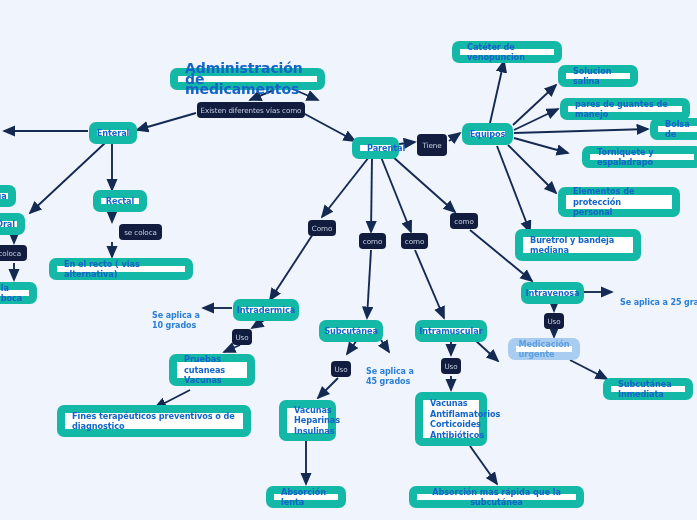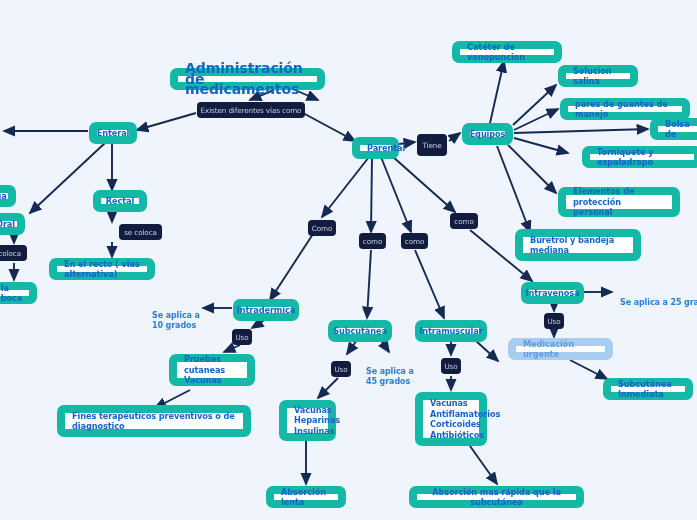--- a/index.html
+++ b/index.html
@@ -200,21 +200,21 @@
   </div>
 
   <div class="node" style="left:93px; top:190px; width:54px; height:20px; justify-content:center;text-align:right;">
     <span>Rectal</span>
   </div>
 
   <div class="label" style="left:91px; top:224px; width:43px; height:16px;margin-left:28px;">
     <span>se coloca</span>
   </div>
 
-  <div class="node" style="left:49px; top:258px; width:106px; height:20px; justify-content:center;">
+  <div class="node" style="left:49px; top:258px; width:144px; height:20px; justify-content:center;">
     <span>En el recto ( vias alternativa)</span>
   </div>
 
   <div class="node" style="left:352px; top:137px; width:47px; height:20px; justify-content:flex-start;">
     <span>Parental</span>
   </div>
 
   <div class="label" style="left:417px; top:134px; width:30px; height:22px;">
     <span>Tiene</span>
   </div>
@@ -281,21 +281,21 @@
   <div class="node" style="left:169px; top:354px; width:86px; height:32px;">
     <span>Pruebas cutaneas
 Vacunas</span>
   </div>
 
   <div class="node" style="left:57px; top:405px; width:194px; height:32px;">
     <span>Fines terapéuticos preventivos o de
 diagnostico</span>
   </div>
 
-  <div class="node" style="left:328px; top:320px; width:64px; height:20px; justify-content:center;">
+  <div class="node" style="left:319px; top:320px; width:64px; height:20px; justify-content:center;">
     <span>Subcutánea</span>
   </div>
 
   <div class="note" style="left:366px; top:356px; width:56px;">
     <span>Se aplica a
 45 grados</span>
   </div>
 
   <div class="label" style="left:331px; top:361px; width:20px; height:16px;">
     <span>Uso</span>
@@ -336,21 +336,21 @@
   </div>
 
   <div class="note" style="left:620px; top:287px; width:90px;">
     <span>Se aplica a 25 grado</span>
   </div>
 
   <div class="label" style="left:544px; top:313px; width:20px; height:16px;">
     <span>Uso</span>
   </div>
 
-  <div class="node soft" style="left:508px; top:338px; width:105px; height:21px; justify-content:center;">
+  <div class="node soft" style="left:508px; top:338px; width:72px; height:21px; justify-content:center;">
     <span>Medicación urgente</span>
   </div>
 
   <div class="node" style="left:603px; top:378px; width:90px; height:20px; justify-content:center;">
     <span>Subcutánea Inmediata</span>
   </div>
 
 </div>
 
 </body></html>

